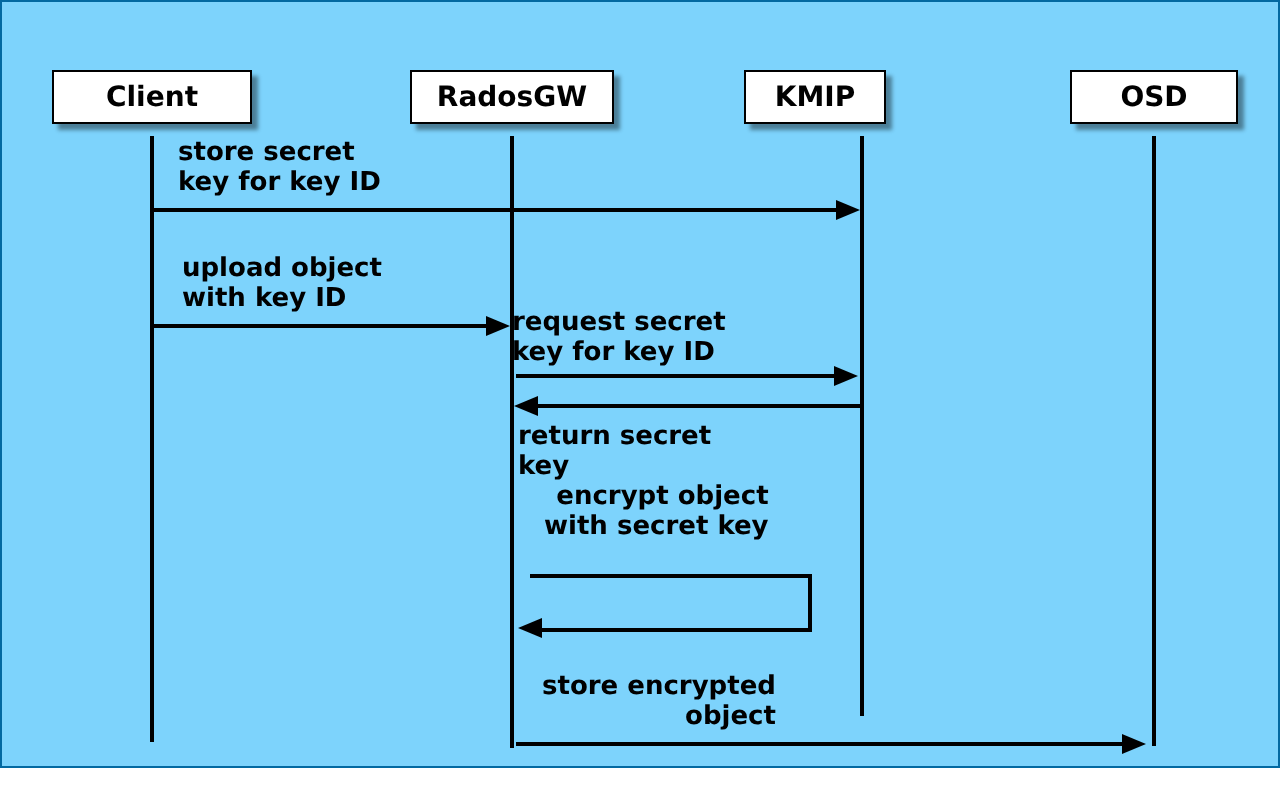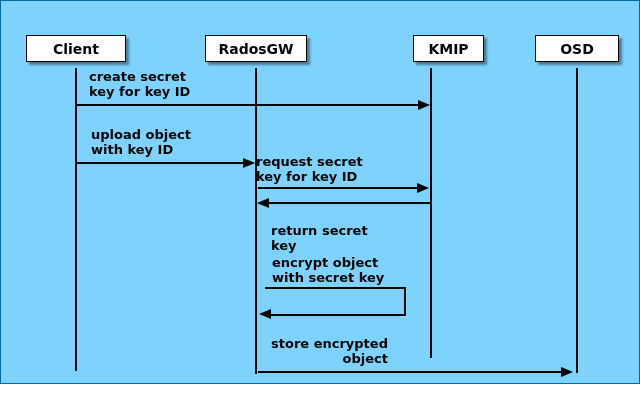--- a/index.html
+++ b/index.html
@@ -58,34 +58,34 @@
 <body>
 
 <div id="canvas">
 
   <div class="actor-box" style="left:25px;  width:100px;">
     <span>Client</span>
   </div>
   <div class="actor-box" style="left:204px; width:102px;align-items:center;">
     <span>RadosGW</span>
   </div>
-  <div class="actor-box" style="left:412px; width:71px;">
+  <div class="actor-box" style="left:371px; width:71px;">
     <span>KMIP</span>
   </div>
   <div class="actor-box" style="left:534px; width:84px;text-align:center;">
     <span>OSD</span>
   </div>
 
   <div class="lifeline" style="left:74px;  top:67px; height:303px;"></div>
   <div class="lifeline" style="left:254px; top:67px; height:306px;"></div>
   <div class="lifeline" style="left:429px; top:67px; height:290px;"></div>
   <div class="lifeline" style="left:575px; top:67px; height:305px;"></div>
 
   <div>
-    <div class="msg-label" style="left:88px; top:68px;">create secret
+    <div class="msg-label" style="left:88px; top:68px;">store secret
 key for key ID</div>
     <div class="hline" style="left:76px; top:103px; width:342px;"></div>
     <div class="arrow-right" style="left:417px; top:99px;"></div>
   </div>
 
   <div>
     <div class="msg-label" style="left:90px; top:126px;">upload object
 with key ID</div>
     <div class="hline" style="left:76px; top:161px; width:166px;"></div>
     <div class="arrow-right" style="left:242px; top:157px;"></div>
@@ -94,26 +94,26 @@
   <div>
     <div class="msg-label" style="left:255px; top:153px; width:175px; text-align:left;">request secret
 key for key ID</div>
     <div class="hline" style="left:257px; top:186px; width:160px;"></div>
     <div class="arrow-right" style="left:416px; top:182px;"></div>
   </div>
 
   <div>
     <div class="hline" style="left:268px; top:201px; width:161px;"></div>
     <div class="arrow-left" style="left:256px; top:197px;"></div>
-    <div class="msg-label" style="left:270px; top:210px;margin-top:12px;">return secret
+    <div class="msg-label" style="left:258px; top:210px;">return secret
 key</div>
   </div>
 
   <div>
-    <div class="msg-label" style="left:271px; top:254px;">encrypt object
+    <div class="msg-label" style="left:271px; top:240px;text-align:right;">encrypt object
 with secret key</div>
     <div class="self-loop" style="left:264px; top:286px; width:141px; height:29px;"></div>
     <div class="arrow-left" style="left:258px; top:308px;"></div>
   </div>
 
   <div>
     <div class="msg-label" style="left:270px; top:335px;text-align:right;">store encrypted
 object</div>
     <div class="hline" style="left:257px; top:370px; width:303px;"></div>
     <div class="arrow-right" style="left:560px; top:366px;"></div>

